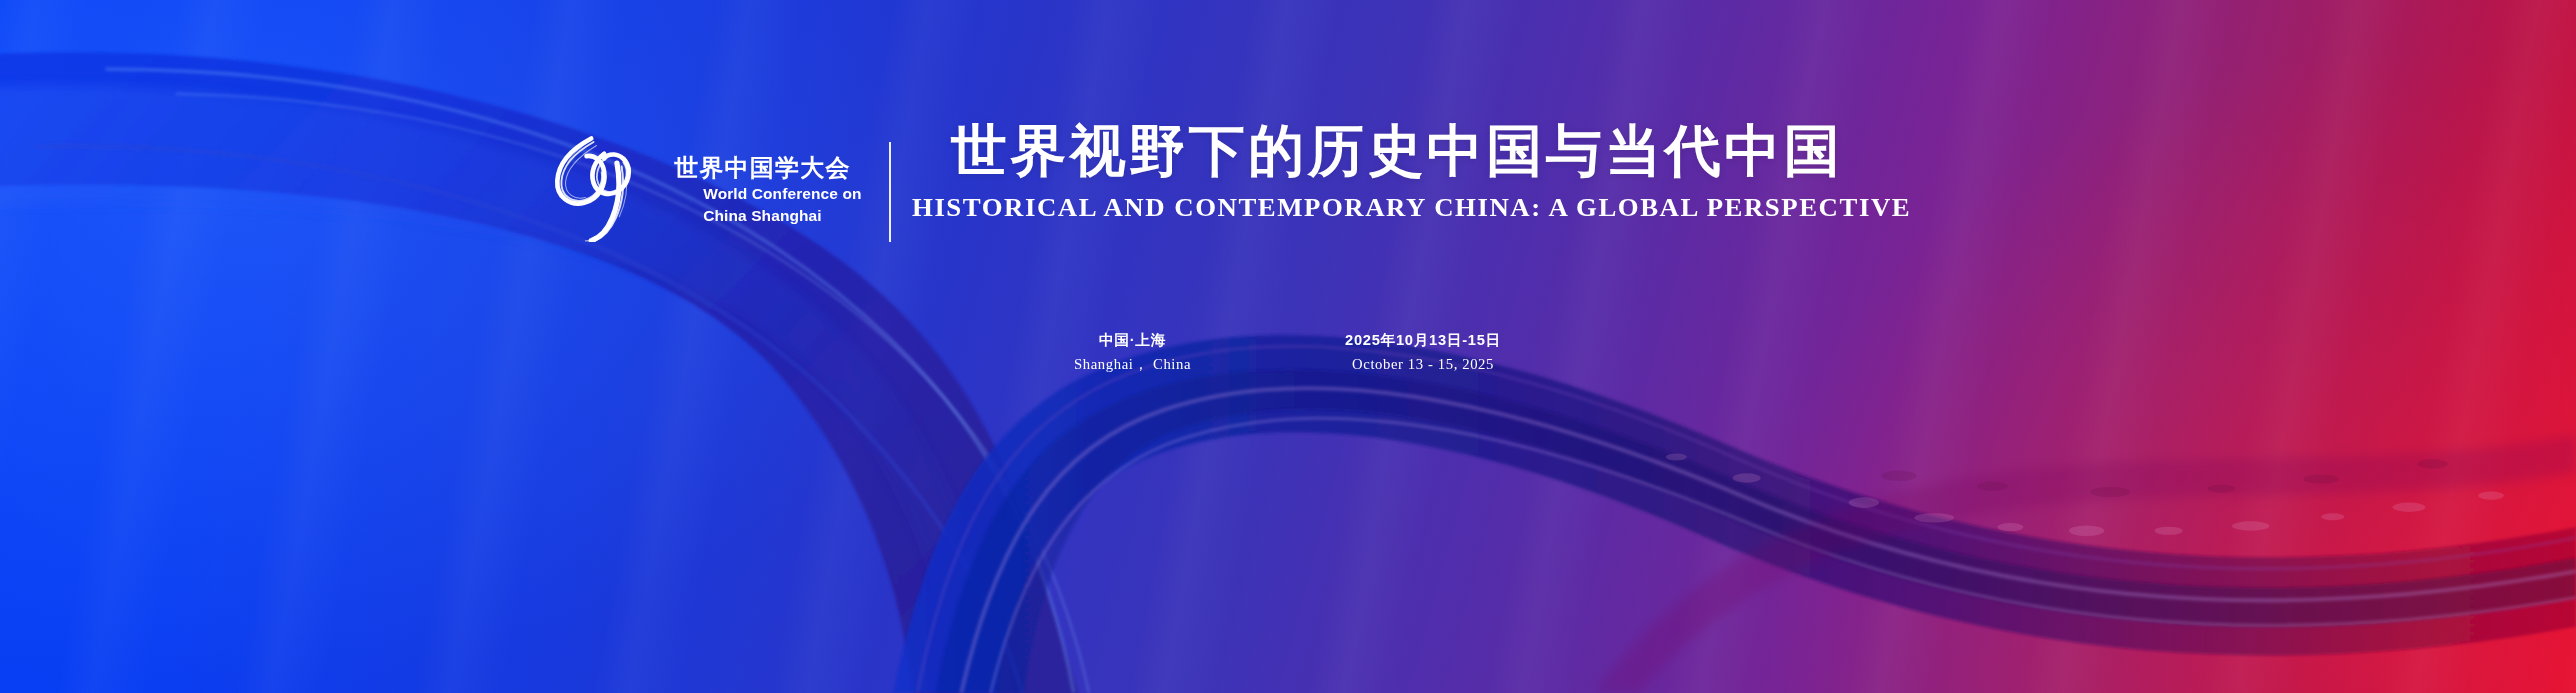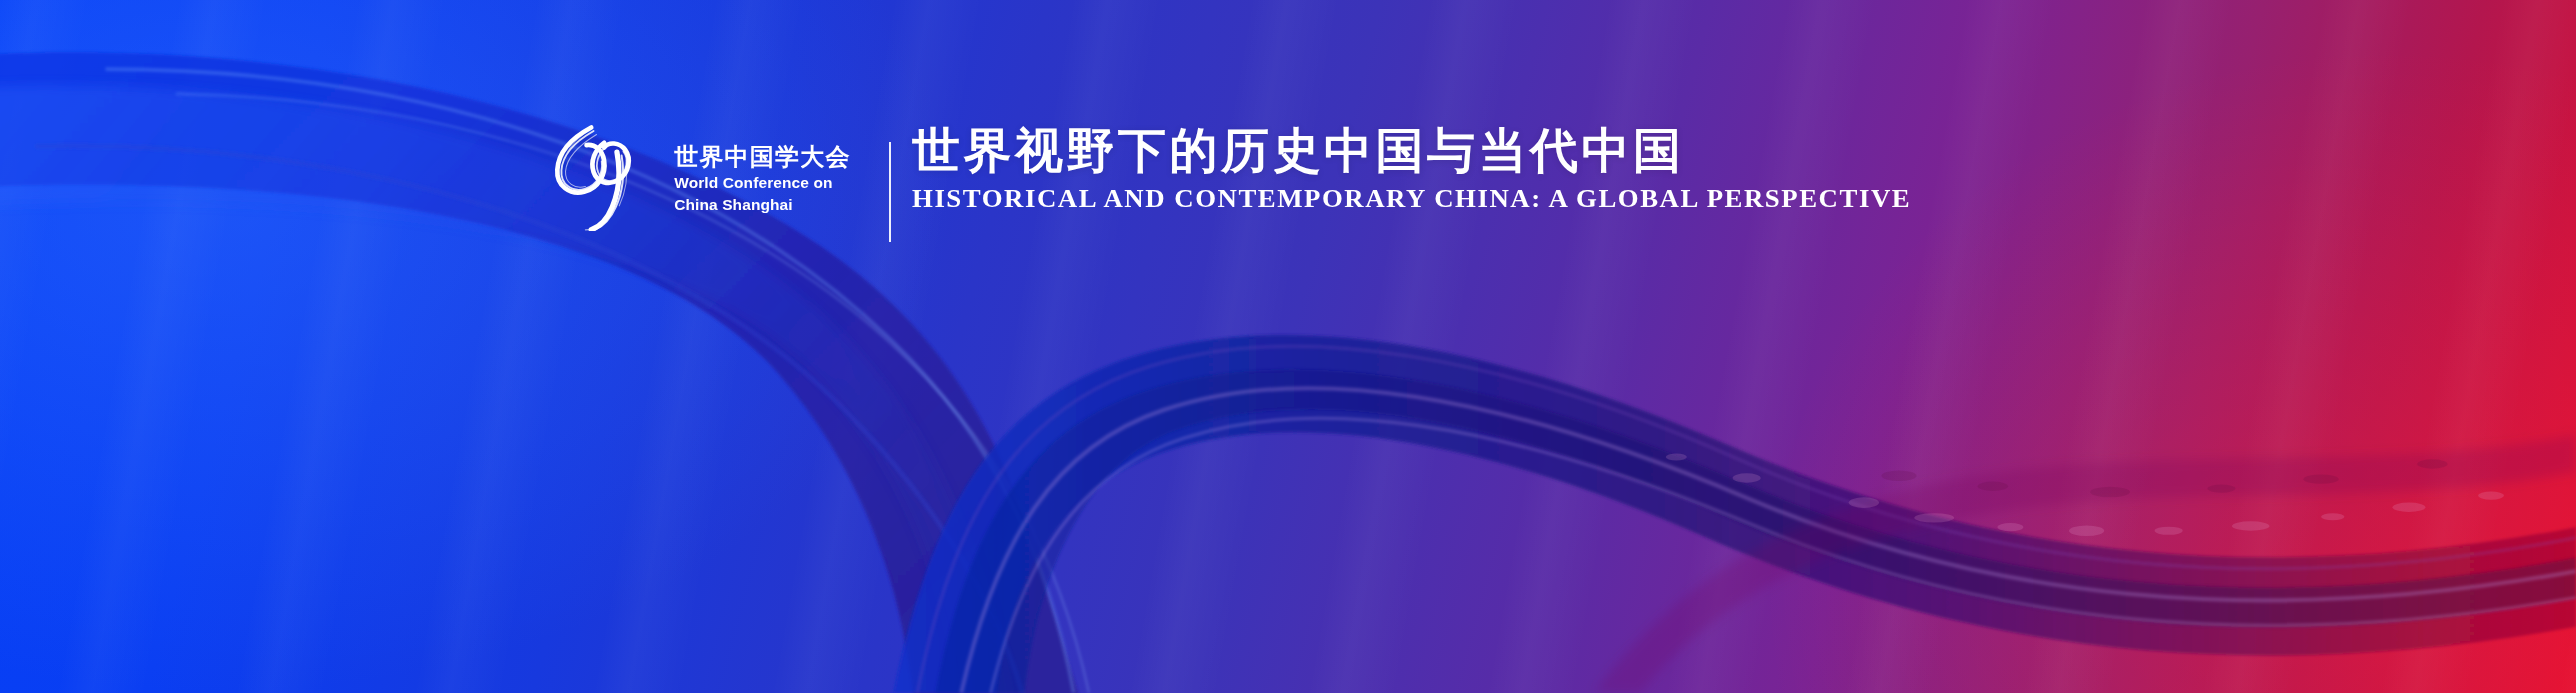--- a/index.html
+++ b/index.html
@@ -66,21 +66,21 @@
 
   
   .content {
     position: absolute;
     inset: 0;
   }
 
   .logo-lockup {
     position: absolute;
     left: 548px;
-    top: 117px;
+    top: 128px;
     display: flex;
     align-items: center;
     gap: 15.2px;
   }
   .logo-mark {
     width: 111px;
     height: 114px;
     flex: 0 0 auto;
   }
   .logo-words {
@@ -98,45 +98,47 @@
     white-space: nowrap;
   }
   .logo-en {
     color: #fff;
     font-size: 15.5px;
     font-weight: 700;
     line-height: 1.25;
     letter-spacing: 0.1px;
     white-space: nowrap;
     margin-top: 2.3px;
+    margin-left: 29px;
   }
 
   .divider {
     position: absolute;
     left: 889px;
     top: 142px;
     width: 1.8px;
     height: 100px;
     background: rgba(255,255,255,0.92);
   }
 
   .title-block {
     position: absolute;
     left: 912px;
     top: 124px;
   }
   .title-cn {
     color: #ffffff;
-    font-family: Liberation Sans, sans-serif;
-    font-size: 48px;
+    font-family: Liberation Mono, monospace;
+    font-size: 56px;
     font-weight: 700;
     letter-spacing: 3.5px;
     line-height: 1.12;
     white-space: nowrap;
     text-shadow: 0 1.2px 7px rgba(0,0,0,0.12);
+    text-align: center;
   }
   .title-en {
     color: #ffffff;
     font-family: "Liberation Serif", "DejaVu Serif", serif;
     font-size: 26px;
     font-weight: 700;
     letter-spacing: 1.5px;
     line-height: 1.1;
     white-space: nowrap;
     margin-top: 7px;
@@ -329,16 +331,26 @@
       </div>
     </div>
 
     <div class="divider"></div>
 
     <div class="title-block">
       <div class="title-cn">世界视野下的历史中国与当代中国</div>
       <div class="title-en">HISTORICAL AND CONTEMPORARY CHINA: A GLOBAL PERSPECTIVE</div>
     </div>
 
+    <div class="meta-row">
+      <div class="meta-col">
+        <div class="meta-cn">中国·上海</div>
+        <div class="meta-en">Shanghai， China</div>
+      </div>
+      <div class="meta-col">
+        <div class="meta-cn">2025年10月13日-15日</div>
+        <div class="meta-en">October 13 - 15, 2025</div>
+      </div>
+    </div>
 
   </div>
 </div>
 
 
 </body></html>

